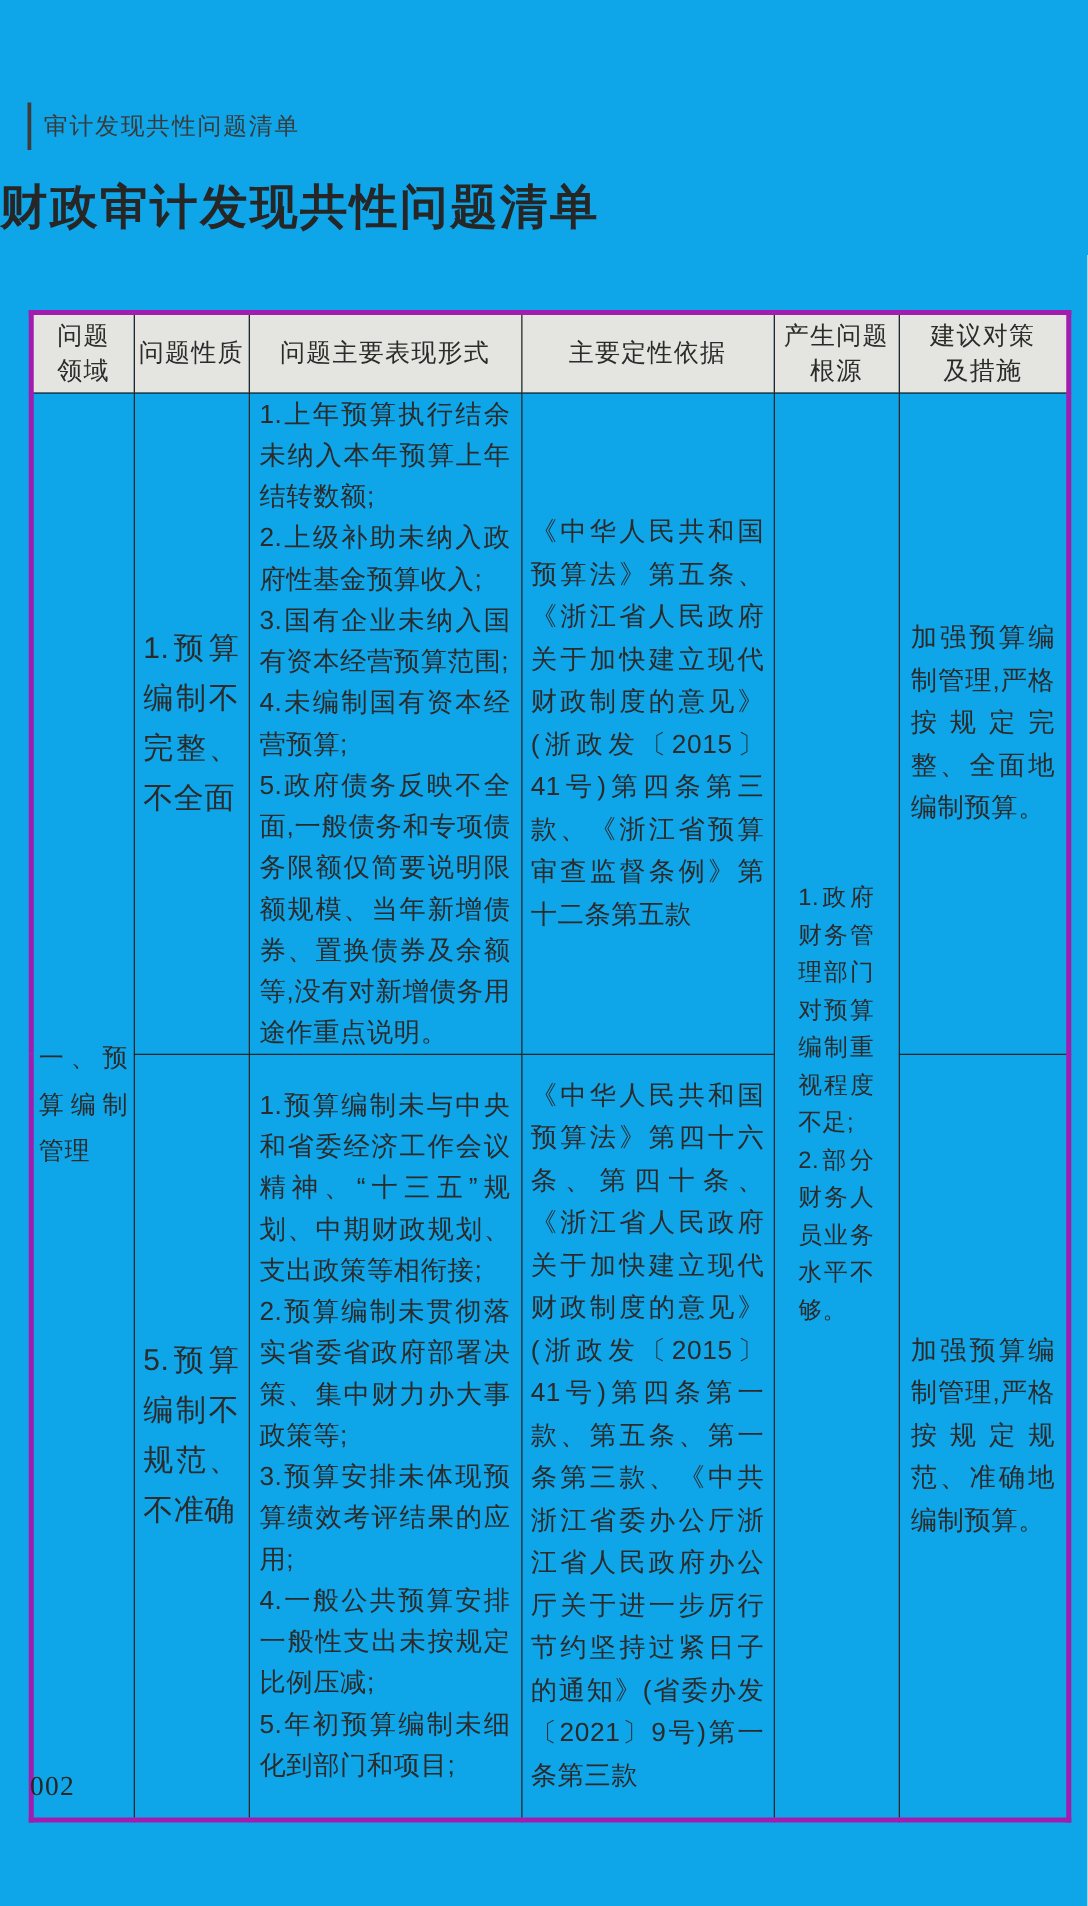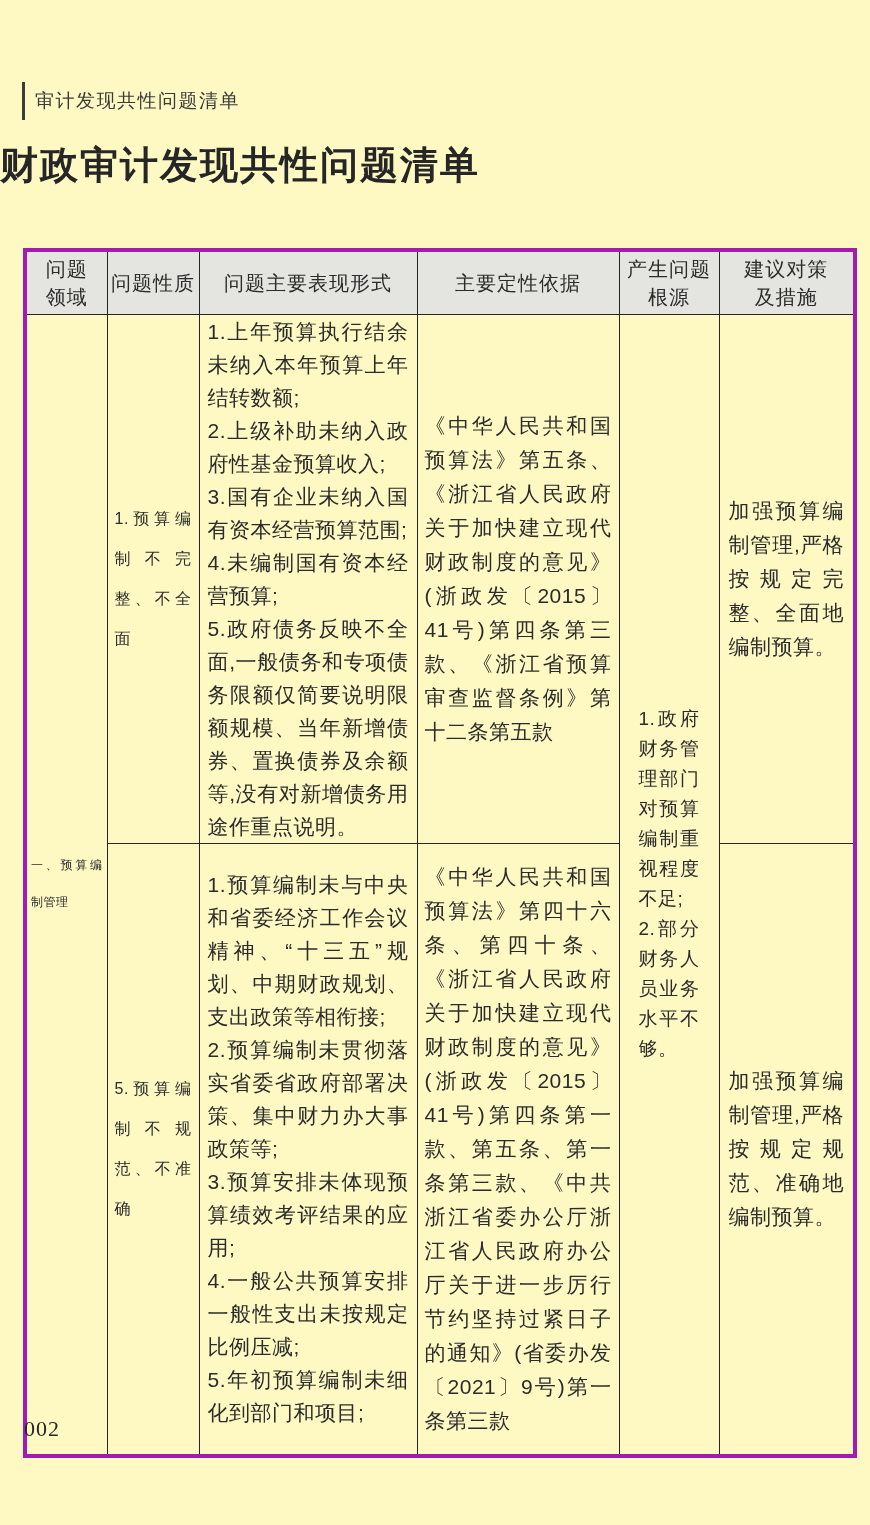--- a/index.html
+++ b/index.html
@@ -1,21 +1,21 @@
 <!DOCTYPE html>
 <html><head>
 <meta charset="utf-8">
 <style>
   * { margin: 0; padding: 0; box-sizing: border-box; }
   html, body { background: #ffffff; }
   .page {
     position: relative;
     width: 870px;
     height: 1525px;
-    background: #fef9c3;
+    background: #0ea5e9;
     font-family: "Liberation Sans", sans-serif;
     color: #2b2b2b;
     overflow: hidden;
   }
   .running-header {
     position: absolute;
     top: 82px;
     left: 22px;
     display: flex;
     align-items: center;
@@ -73,26 +73,26 @@
     vertical-align: middle;
     white-space: pre-line;
     text-align: justify;
     text-justify: inter-character;
     padding: 0 8px;
     letter-spacing: 0.5px;
   }
   tr.body-row-1 { height: 529px; }
   tr.body-row-2 { height: 541px; }
   td.cell-area {
-    font-size: 12px;
+    font-size: 20px;
     padding: 0 4px;
     line-height: 37px;
   }
   td.cell-nature {
-    font-size: 16px;
+    font-size: 24px;
     padding: 0 7px;
     line-height: 40px;
   }
   td.cell-manifestation {
     padding: 0 8px;
     line-height: 33px;
   }
   td.cell-basis {
     padding: 16px 7px;
     line-height: 34px;

